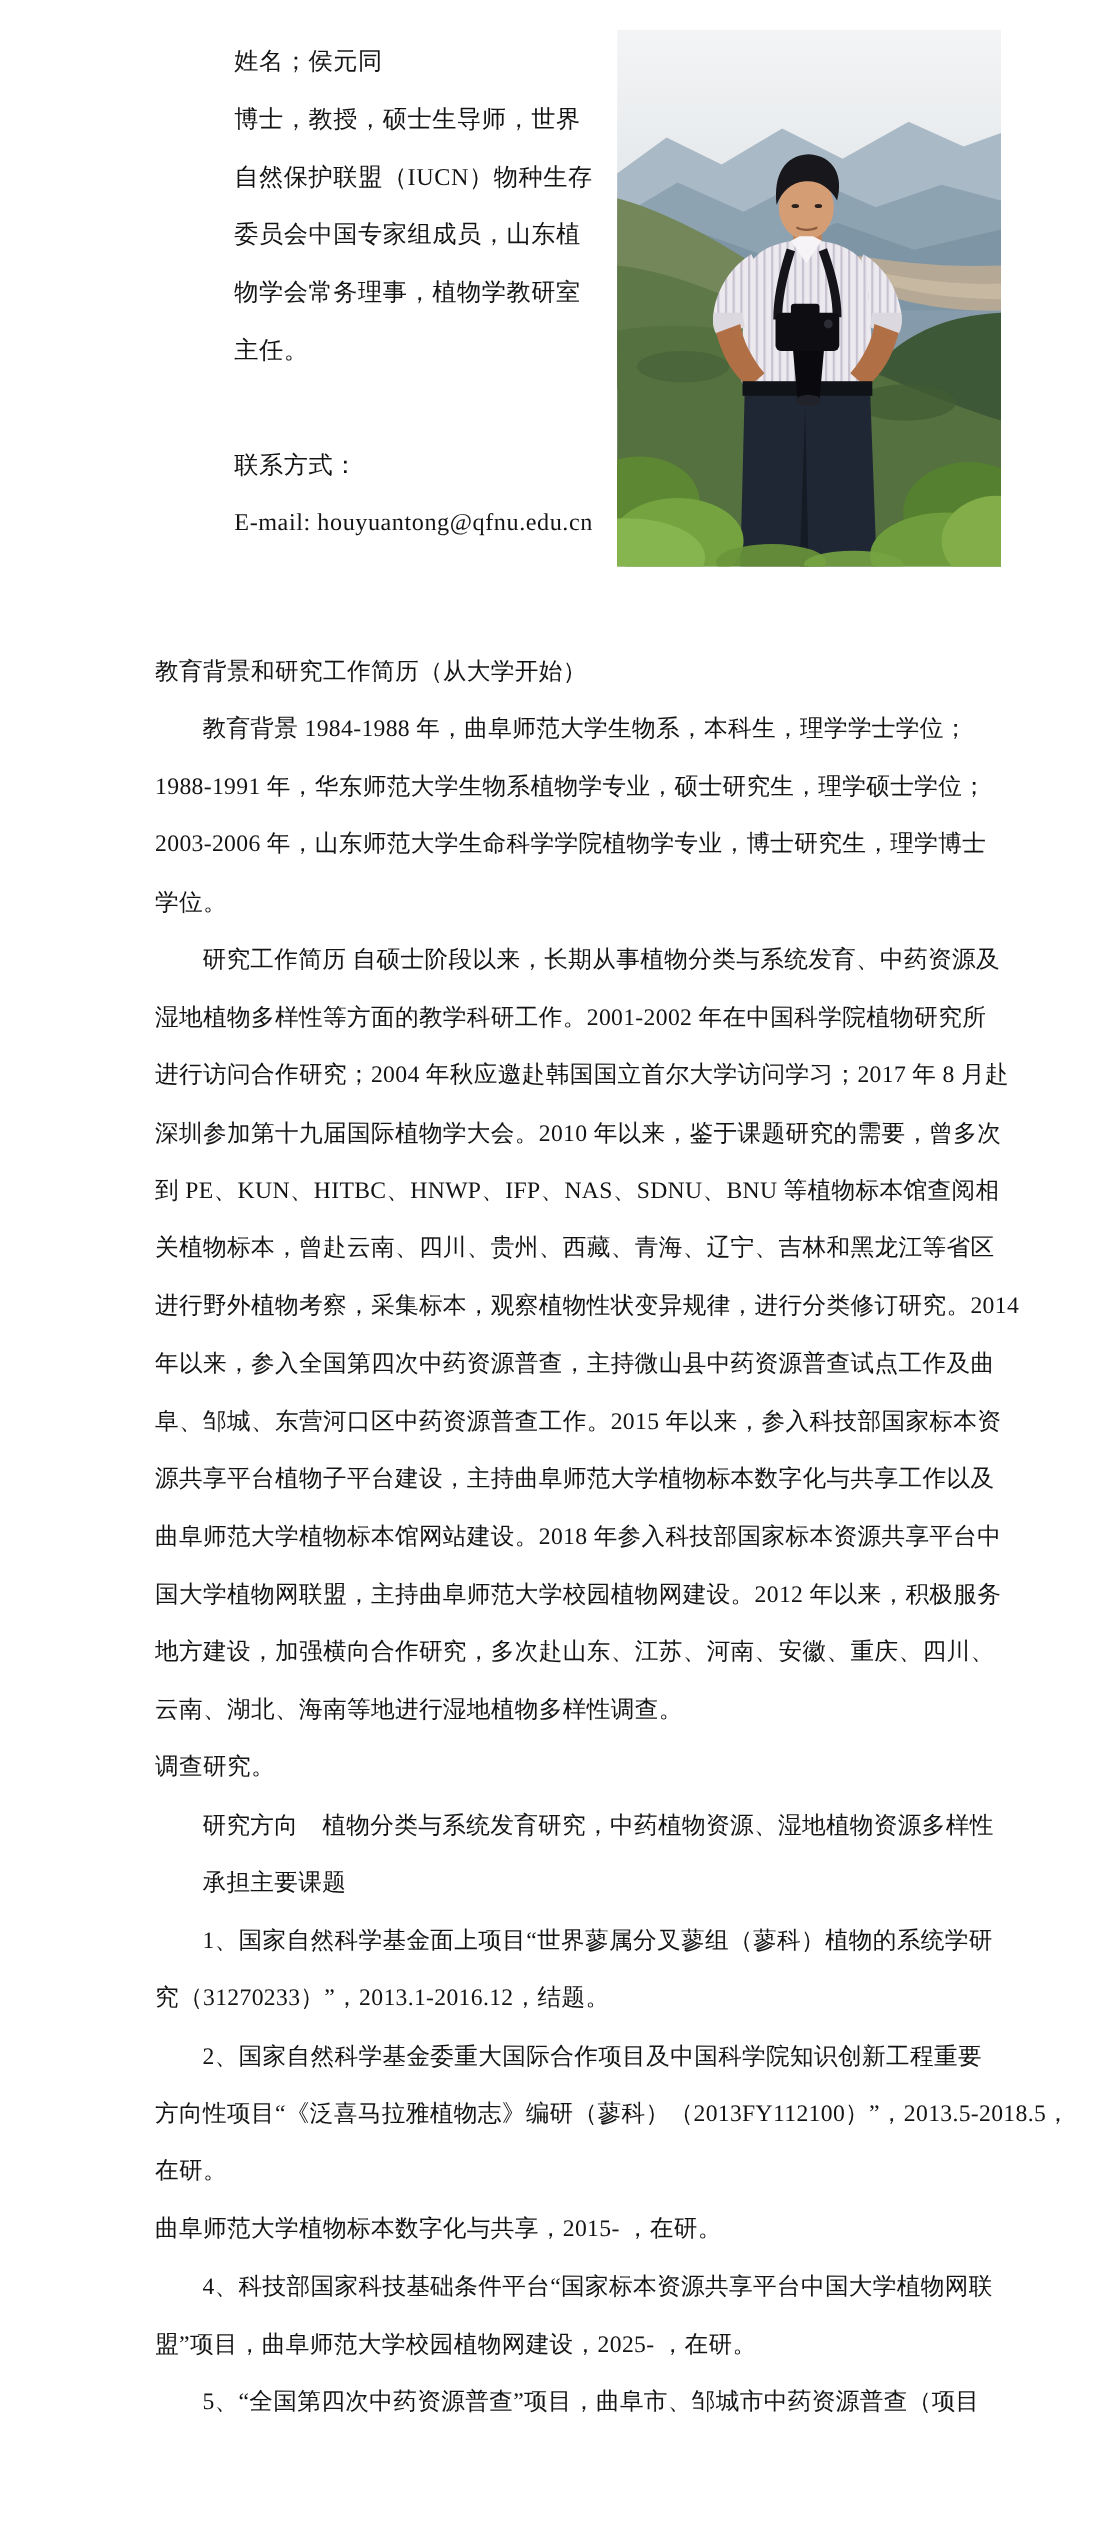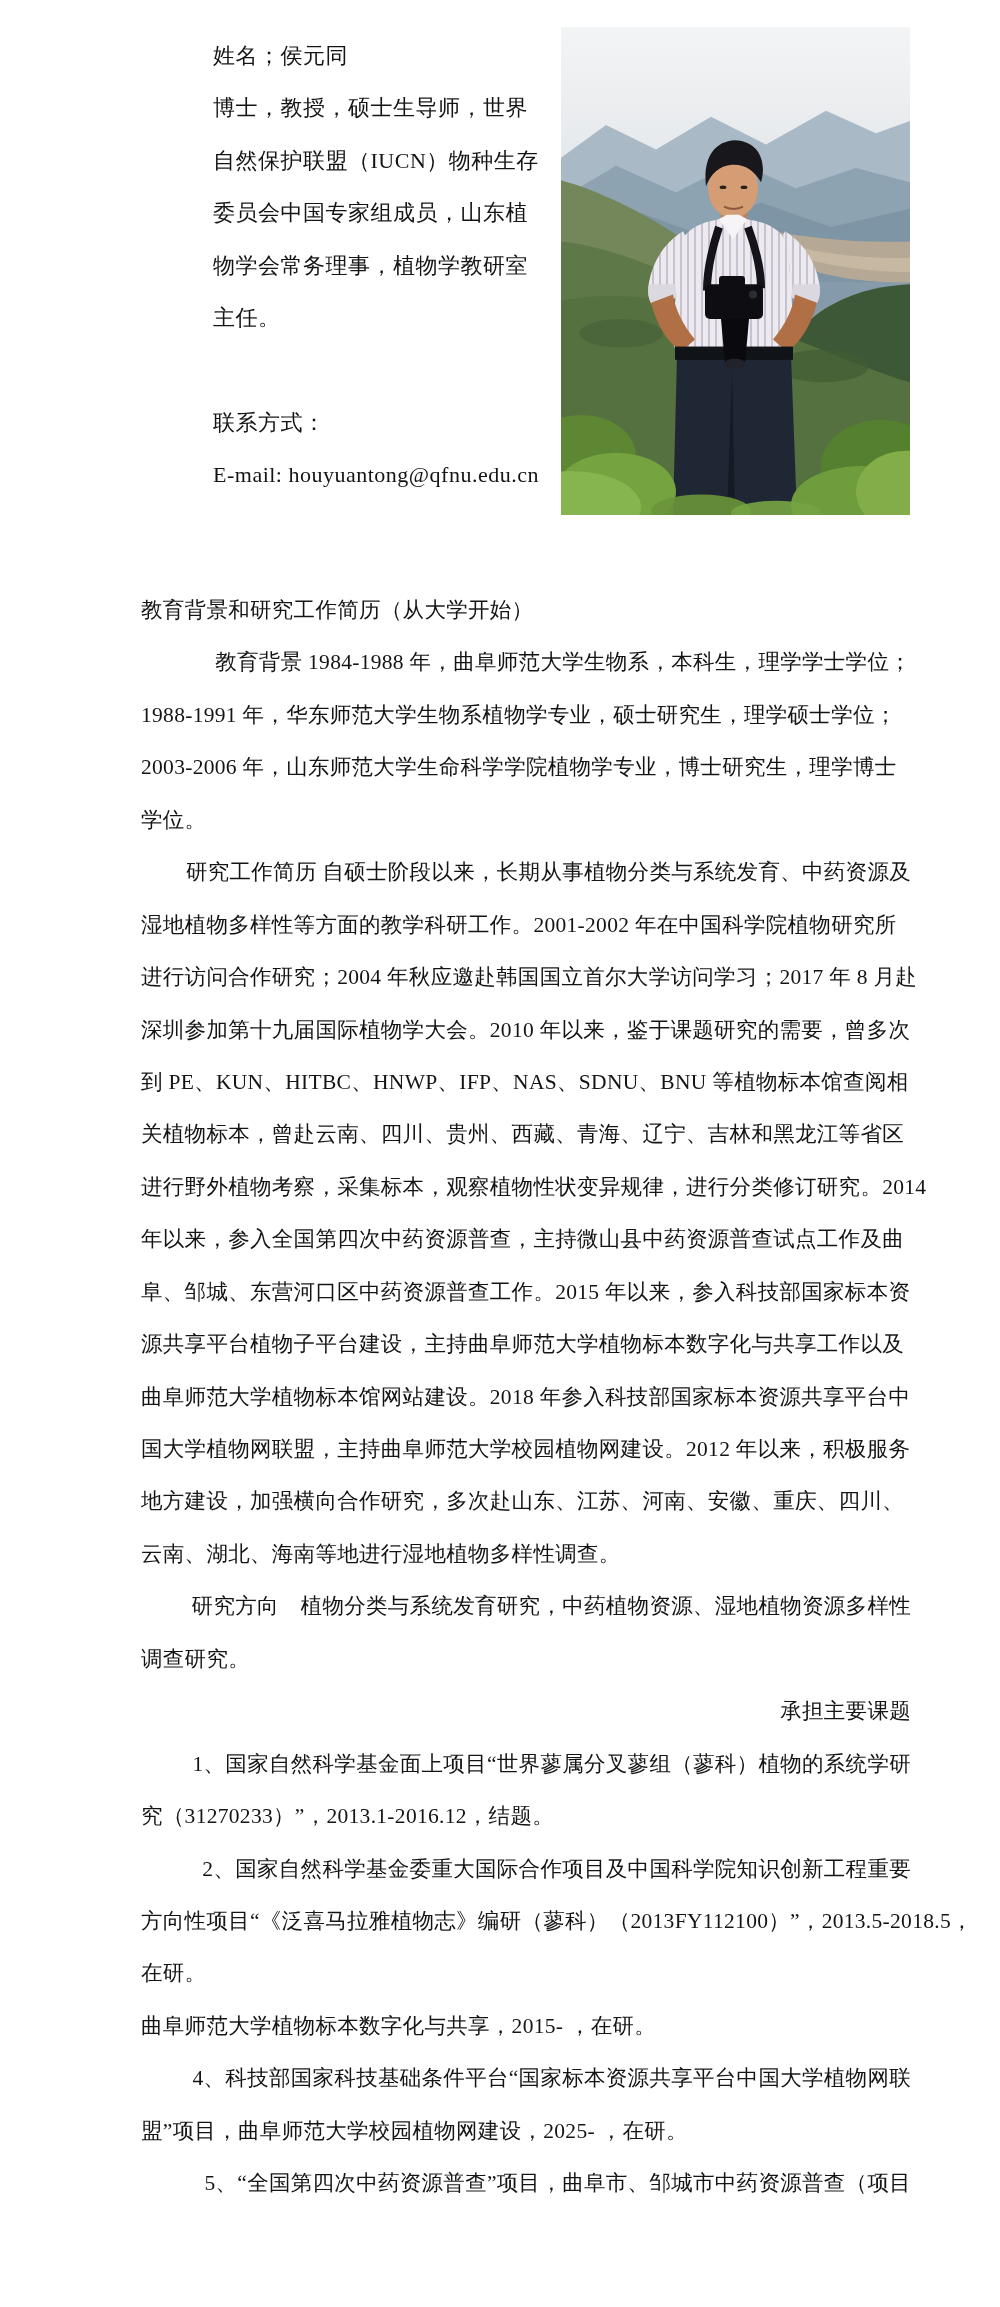--- a/index.html
+++ b/index.html
@@ -46,21 +46,21 @@
     width: 770px;
     font-size: 21.5px;
   }
   .body-line {
     height: 52.45px;
     line-height: 52.45px;
     white-space: nowrap;
     letter-spacing: 0.3px;
     font-family: Liberation Serif, serif;
   }
-  .body-line.indent { padding-left: 43px; text-align: right; }
+  .body-line.indent { padding-left: 43px; }
 </style>
 </head>
 <body>
 
 <div class="page">
 
   <section>
     <div class="profile-info">
         <div class="info-line">姓名；侯元同</div>
         <div class="info-line">博士，教授，硕士生导师，世界</div>
@@ -162,22 +162,22 @@
       <div class="body-line">到 PE、KUN、HITBC、HNWP、IFP、NAS、SDNU、BNU 等植物标本馆查阅相</div>
       <div class="body-line">关植物标本，曾赴云南、四川、贵州、西藏、青海、辽宁、吉林和黑龙江等省区</div>
       <div class="body-line">进行野外植物考察，采集标本，观察植物性状变异规律，进行分类修订研究。2014</div>
       <div class="body-line">年以来，参入全国第四次中药资源普查，主持微山县中药资源普查试点工作及曲</div>
       <div class="body-line">阜、邹城、东营河口区中药资源普查工作。2015 年以来，参入科技部国家标本资</div>
       <div class="body-line">源共享平台植物子平台建设，主持曲阜师范大学植物标本数字化与共享工作以及</div>
       <div class="body-line">曲阜师范大学植物标本馆网站建设。2018 年参入科技部国家标本资源共享平台中</div>
       <div class="body-line">国大学植物网联盟，主持曲阜师范大学校园植物网建设。2012 年以来，积极服务</div>
       <div class="body-line">地方建设，加强横向合作研究，多次赴山东、江苏、河南、安徽、重庆、四川、</div>
       <div class="body-line">云南、湖北、海南等地进行湿地植物多样性调查。</div>
+      <div class="body-line">调查研究。</div>
       <div class="body-line indent">研究方向　植物分类与系统发育研究，中药植物资源、湿地植物资源多样性</div>
-      <div class="body-line">调查研究。</div>
       <div class="body-line indent">承担主要课题</div>
       <div class="body-line indent">1、国家自然科学基金面上项目“世界蓼属分叉蓼组（蓼科）植物的系统学研</div>
       <div class="body-line">究（31270233）”，2013.1-2016.12，结题。</div>
       <div class="body-line indent">2、国家自然科学基金委重大国际合作项目及中国科学院知识创新工程重要</div>
       <div class="body-line">方向性项目“《泛喜马拉雅植物志》编研（蓼科）（2013FY112100）”，2013.5-2018.5，</div>
       <div class="body-line">在研。</div>
       <div class="body-line">曲阜师范大学植物标本数字化与共享，2015- ，在研。</div>
       <div class="body-line indent">4、科技部国家科技基础条件平台“国家标本资源共享平台中国大学植物网联</div>
       <div class="body-line">盟”项目，曲阜师范大学校园植物网建设，2025- ，在研。</div>
       <div class="body-line indent">5、“全国第四次中药资源普查”项目，曲阜市、邹城市中药资源普查（项目</div>

